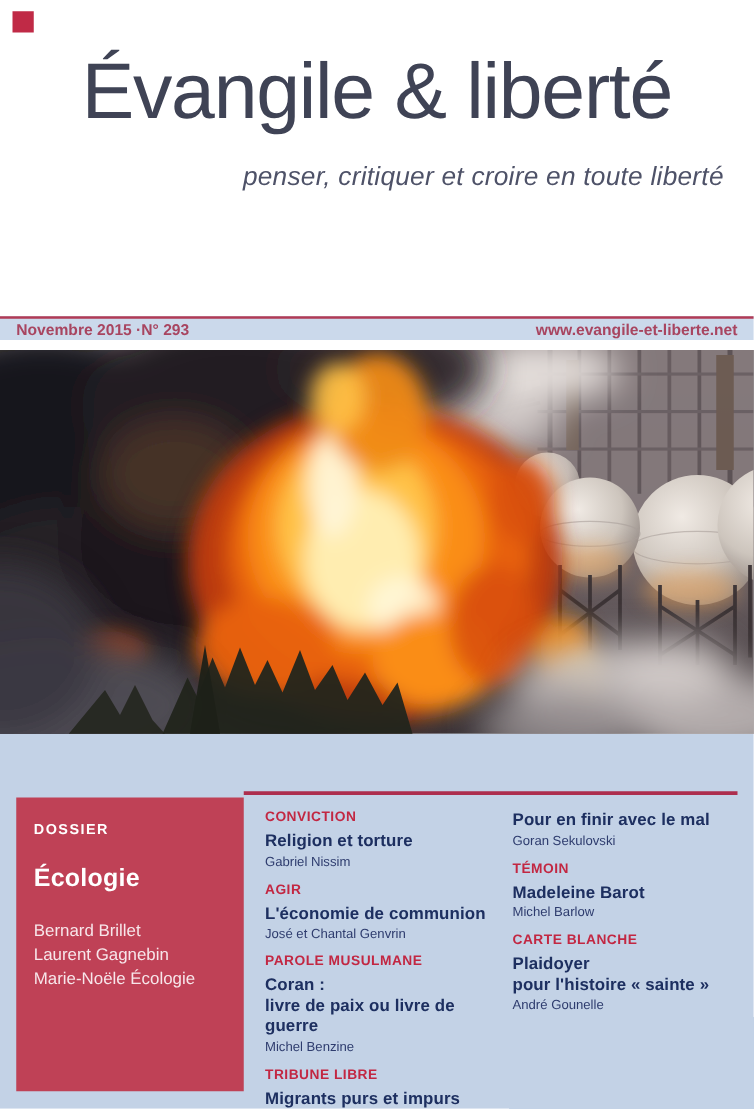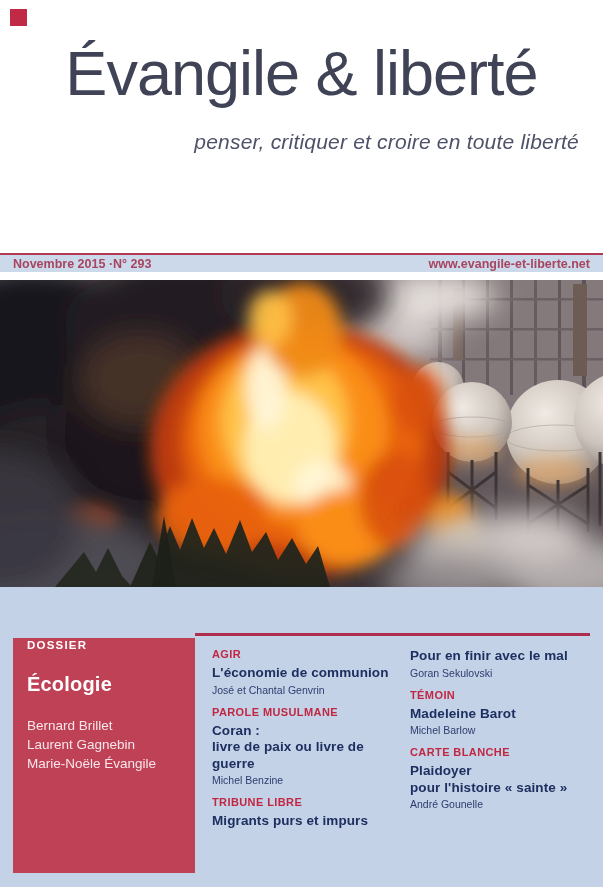--- a/index.html
+++ b/index.html
@@ -39,21 +39,21 @@
   
   .bottom{
     position:absolute;left:0;top:587px;width:603px;height:300px;
     background:#c3d2e6;
   }
   .bottom-rule{
     position:absolute;left:195px;right:13px;top:46px;height:3px;background:#ad2e4e;
   }
   .dossier-block{
     position:absolute;left:13px;top:51px;width:182px;height:235px;
-    background:#bf4156;box-sizing:border-box;padding:1px 14px;
+    background:#bf4156;box-sizing:border-box;padding:20px 14px;
     color:#ffffff;
   }
   .dossier-label{
     font-size:11.5px;font-weight:bold;letter-spacing:1.2px;margin:0;
   }
   .dossier-title{
     font-size:20px;font-weight:bold;margin:22px 0 0 0;letter-spacing:0.2px;
   }
   .dossier-authors{margin-top:20px;}
   .dossier-author{
@@ -225,26 +225,31 @@
 
 <div class="bottom">
   <div class="bottom-rule"></div>
 
   <div class="dossier-block">
     <div class="dossier-label">DOSSIER</div>
     <div class="dossier-title">Écologie</div>
     <div class="dossier-authors">
       <div class="dossier-author">Bernard Brillet</div>
       <div class="dossier-author">Laurent Gagnebin</div>
-      <div class="dossier-author">Marie-Noële Évangile</div>
+      <div class="dossier-author">Marie-Noële Écologie</div>
     </div>
   </div>
 
   <div class="toc">
     <div class="toc-col toc-col-1">
+      <div class="toc-item">
+        <div class="toc-rubric">CONVICTION</div>
+        <div class="toc-title">Religion et torture</div>
+        <div class="toc-author">Gabriel Nissim</div>
+      </div>
       <div class="toc-item">
         <div class="toc-rubric">AGIR</div>
         <div class="toc-title">L'économie de communion</div>
         <div class="toc-author">José et Chantal Genvrin</div>
       </div>
       <div class="toc-item">
         <div class="toc-rubric">PAROLE MUSULMANE</div>
         <div class="toc-title">Coran :
 livre de paix ou livre de guerre</div>
         <div class="toc-author">Michel Benzine</div>

